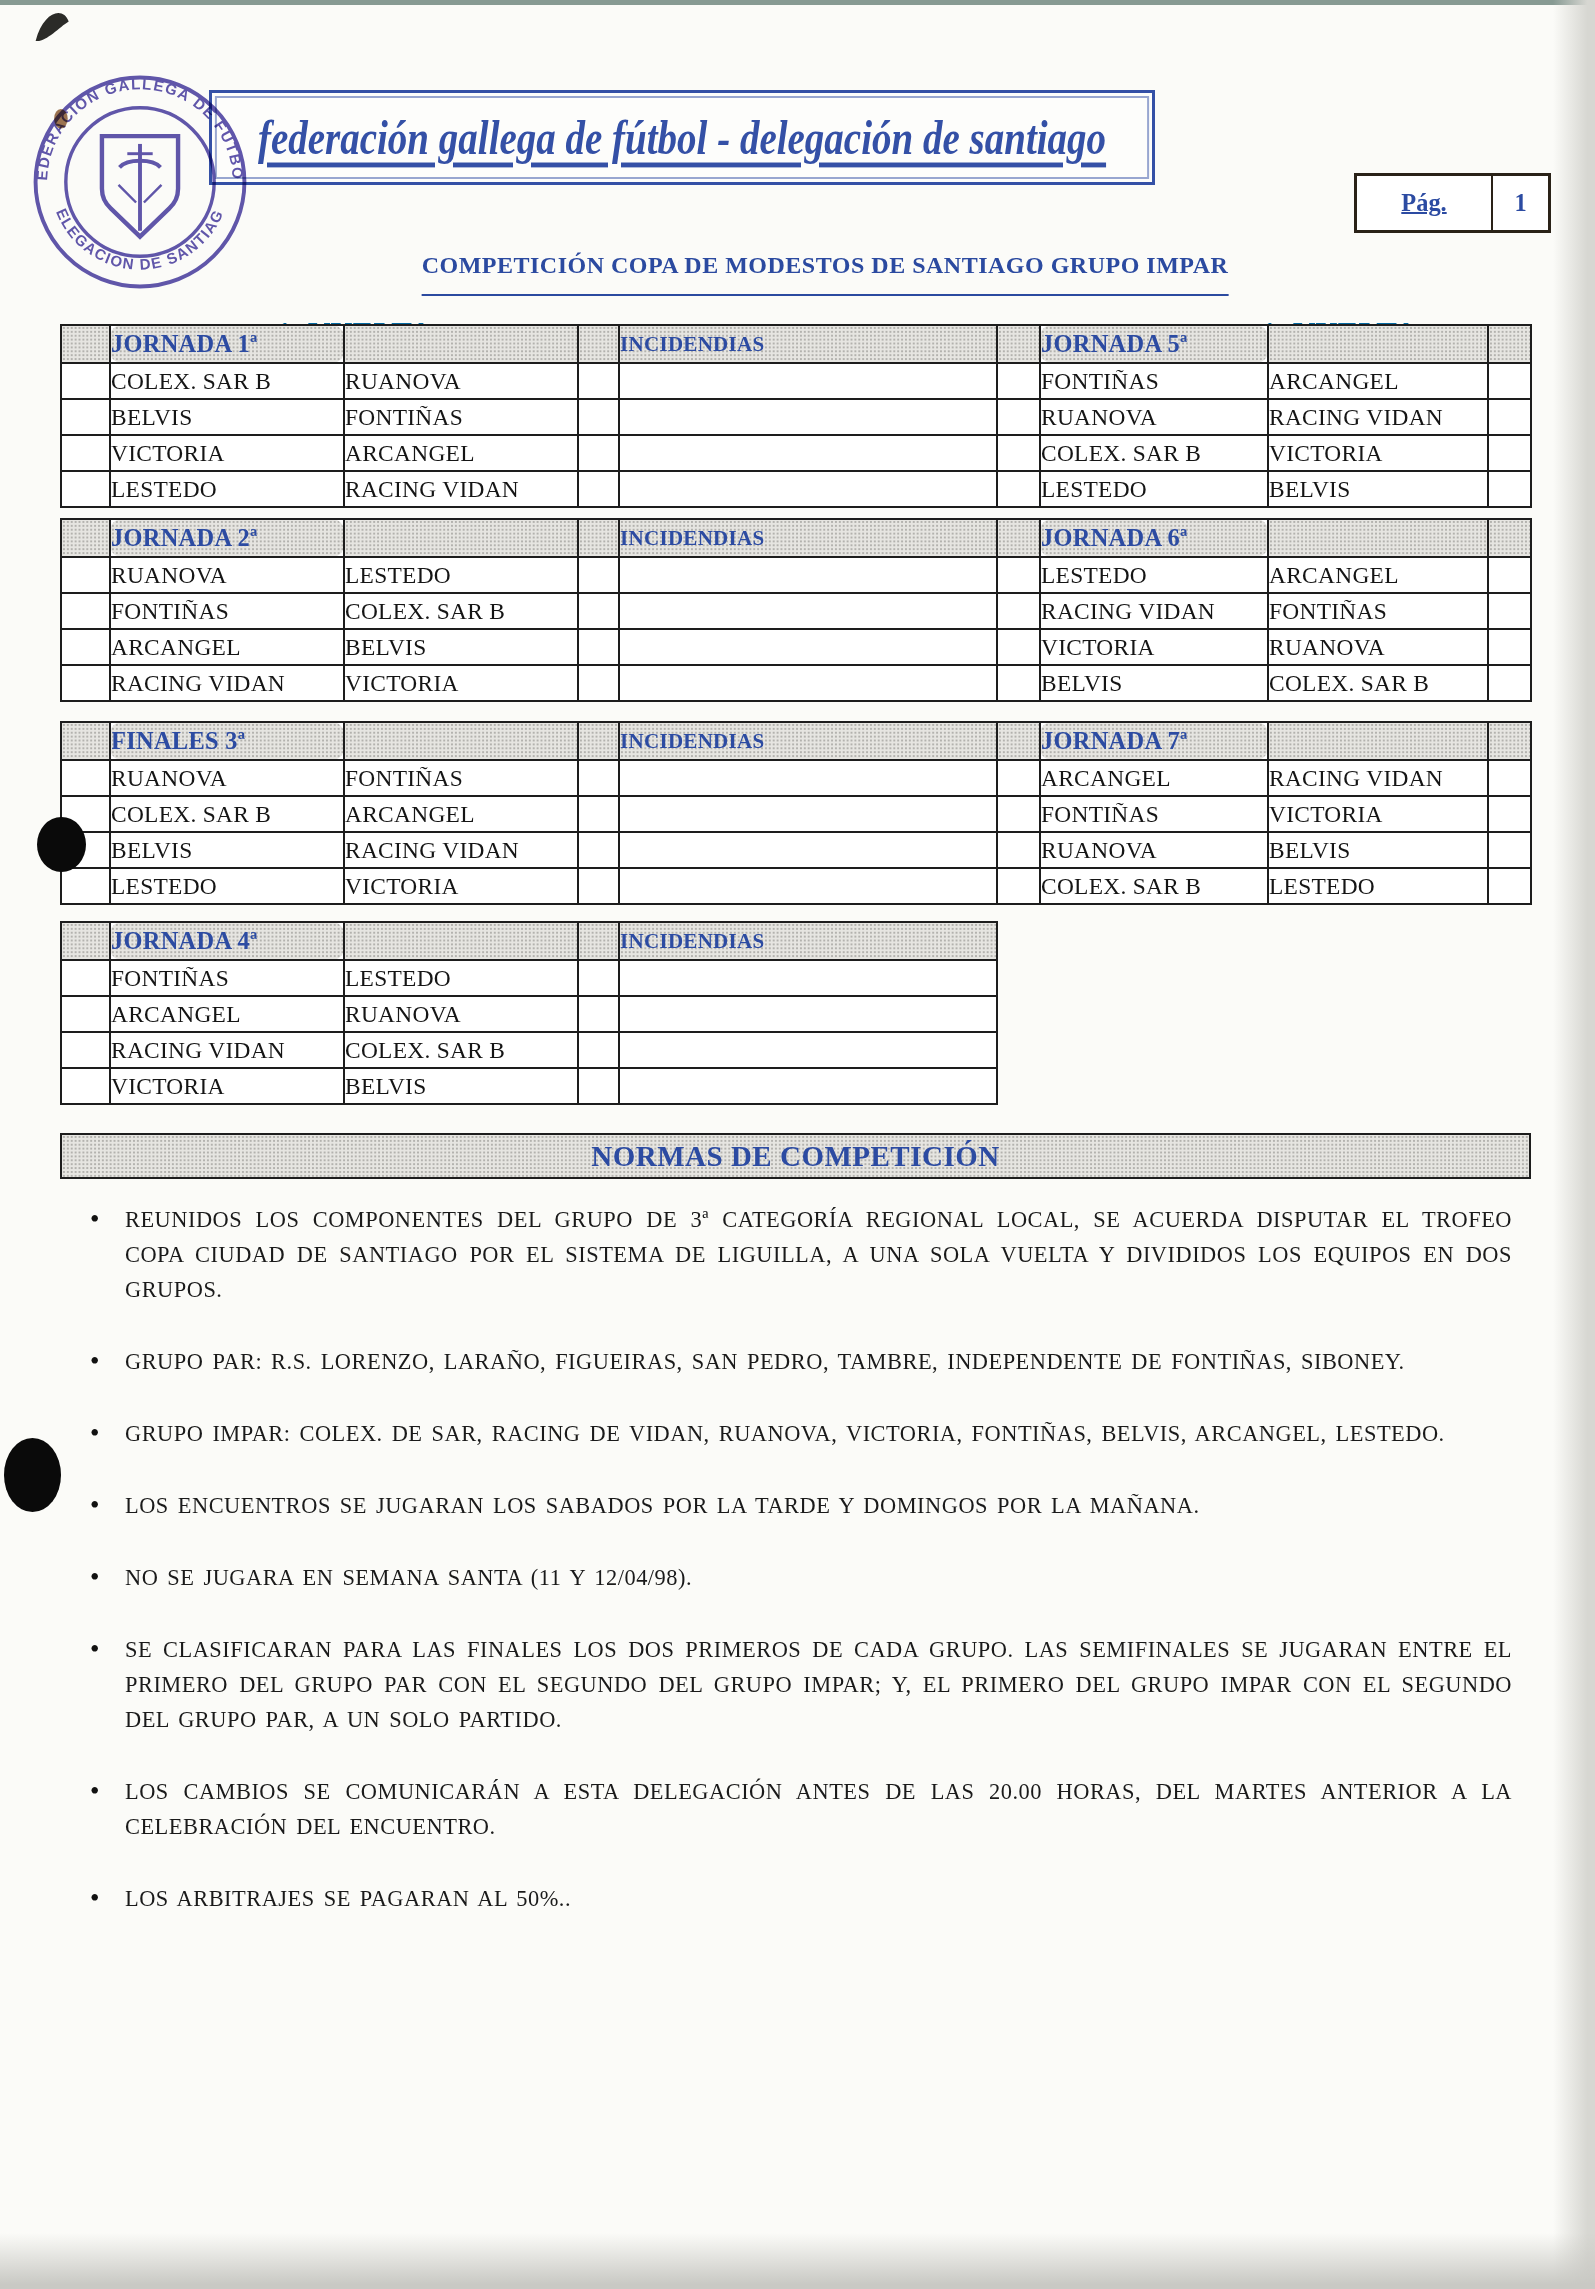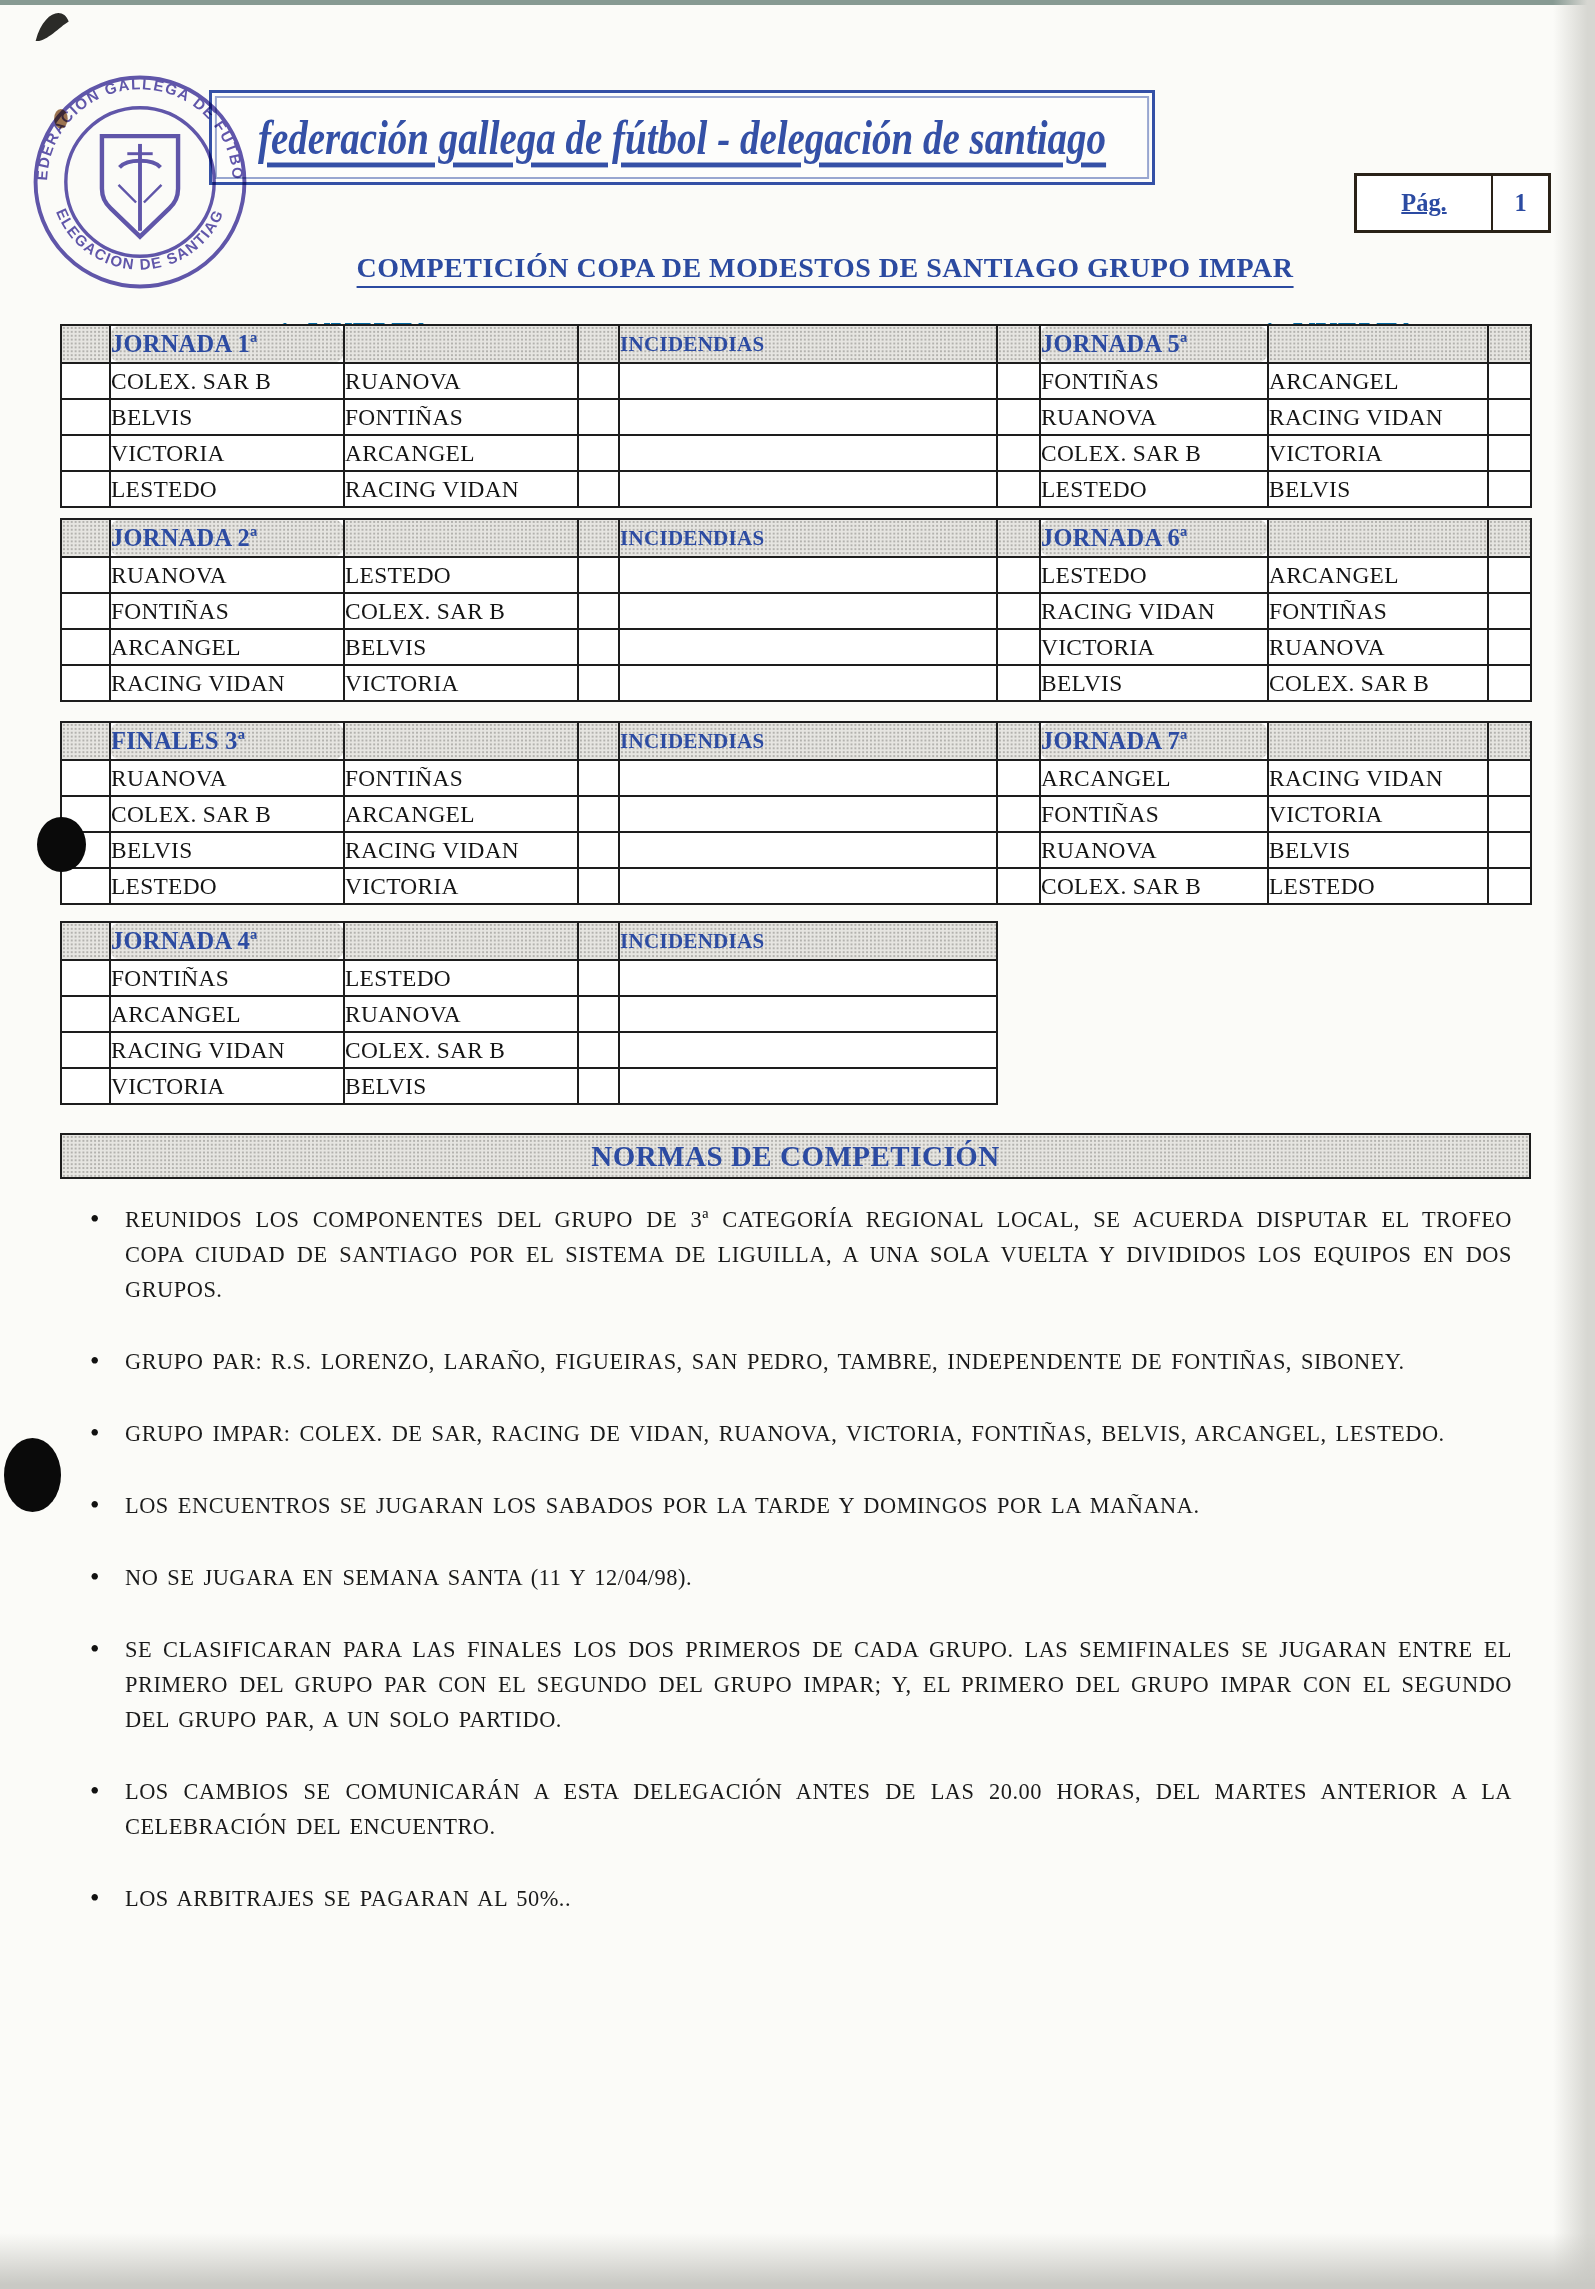--- a/index.html
+++ b/index.html
@@ -40,22 +40,22 @@
   }
   .pag-label{flex:1 1 auto;display:flex;align-items:center;justify-content:center;
     font-weight:bold;font-size:24.4px;color:#2c4ba2;border-right:2.9px solid #2a2218;
     text-decoration:underline;text-decoration-thickness:2px;}
   .pag-number{width:55px;display:flex;align-items:center;justify-content:center;
     font-weight:bold;font-size:24.4px;color:#2c4ba2;}
 
   
   .doc-title{
     position:absolute;left:825px;top:252px;transform:translateX(-50%);
-    font-weight:bold;font-size:28px;letter-spacing:0.5px;color:#2b4aa0;
-    white-space:nowrap;border-bottom:2.9px solid #2b4aa0;padding-bottom:2px;
+    font-weight:bold;font-size:24px;letter-spacing:0.5px;color:#2b4aa0;
+    white-space:nowrap;border-bottom:2.9px solid #2b4aa0;padding-bottom:15px;
   }
   .vuelta{position:absolute;top:296px;font-weight:bold;font-size:31px;color:#0369a1;white-space:nowrap;margin-top:20px;}
   .vuelta.left{left:276px;} .vuelta.right{left:1261px;}
 
   
   table.round{position:absolute;left:60px;border-collapse:collapse;table-layout:fixed;background:#fff;}
   table.round.full{width:1471px;} table.round.half{width:936px;}
   table.round td{border:2px solid #1d1d1d;height:34px;padding:0;overflow:hidden;white-space:nowrap;vertical-align:middle;}
   table.round tr.h td{height:36px;}
   td.hdr{background-color:#e6e5e1;

